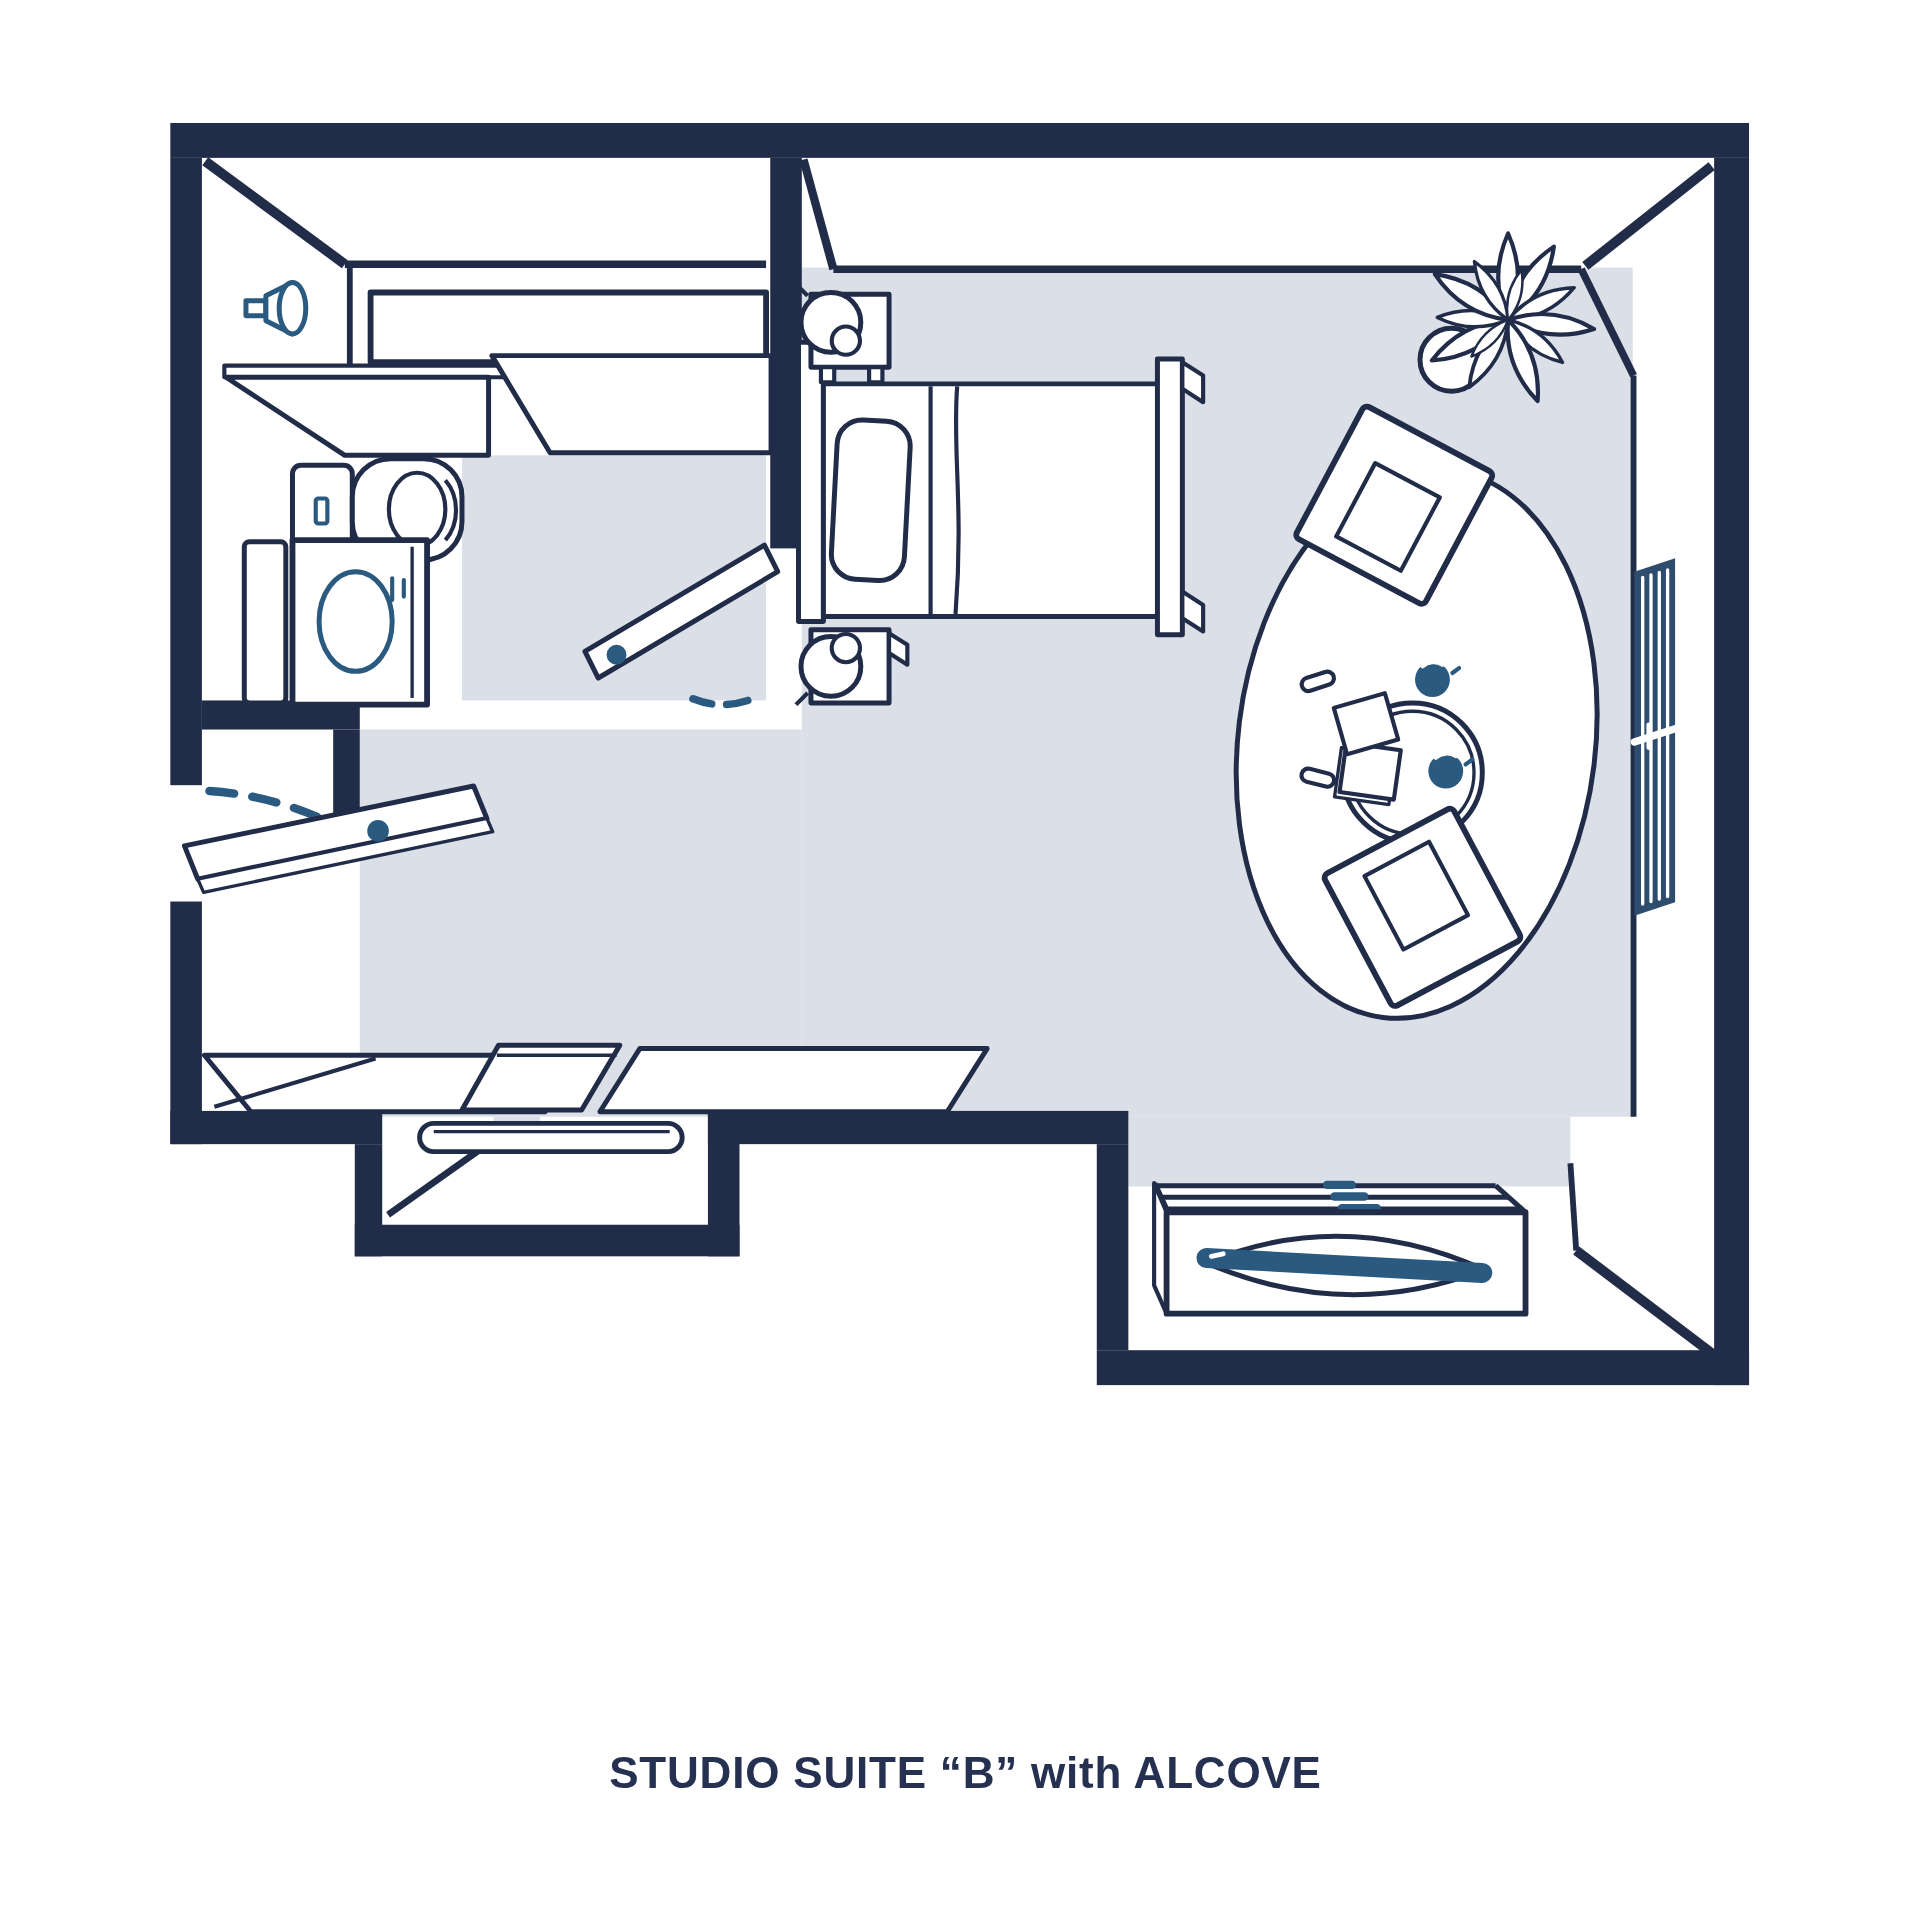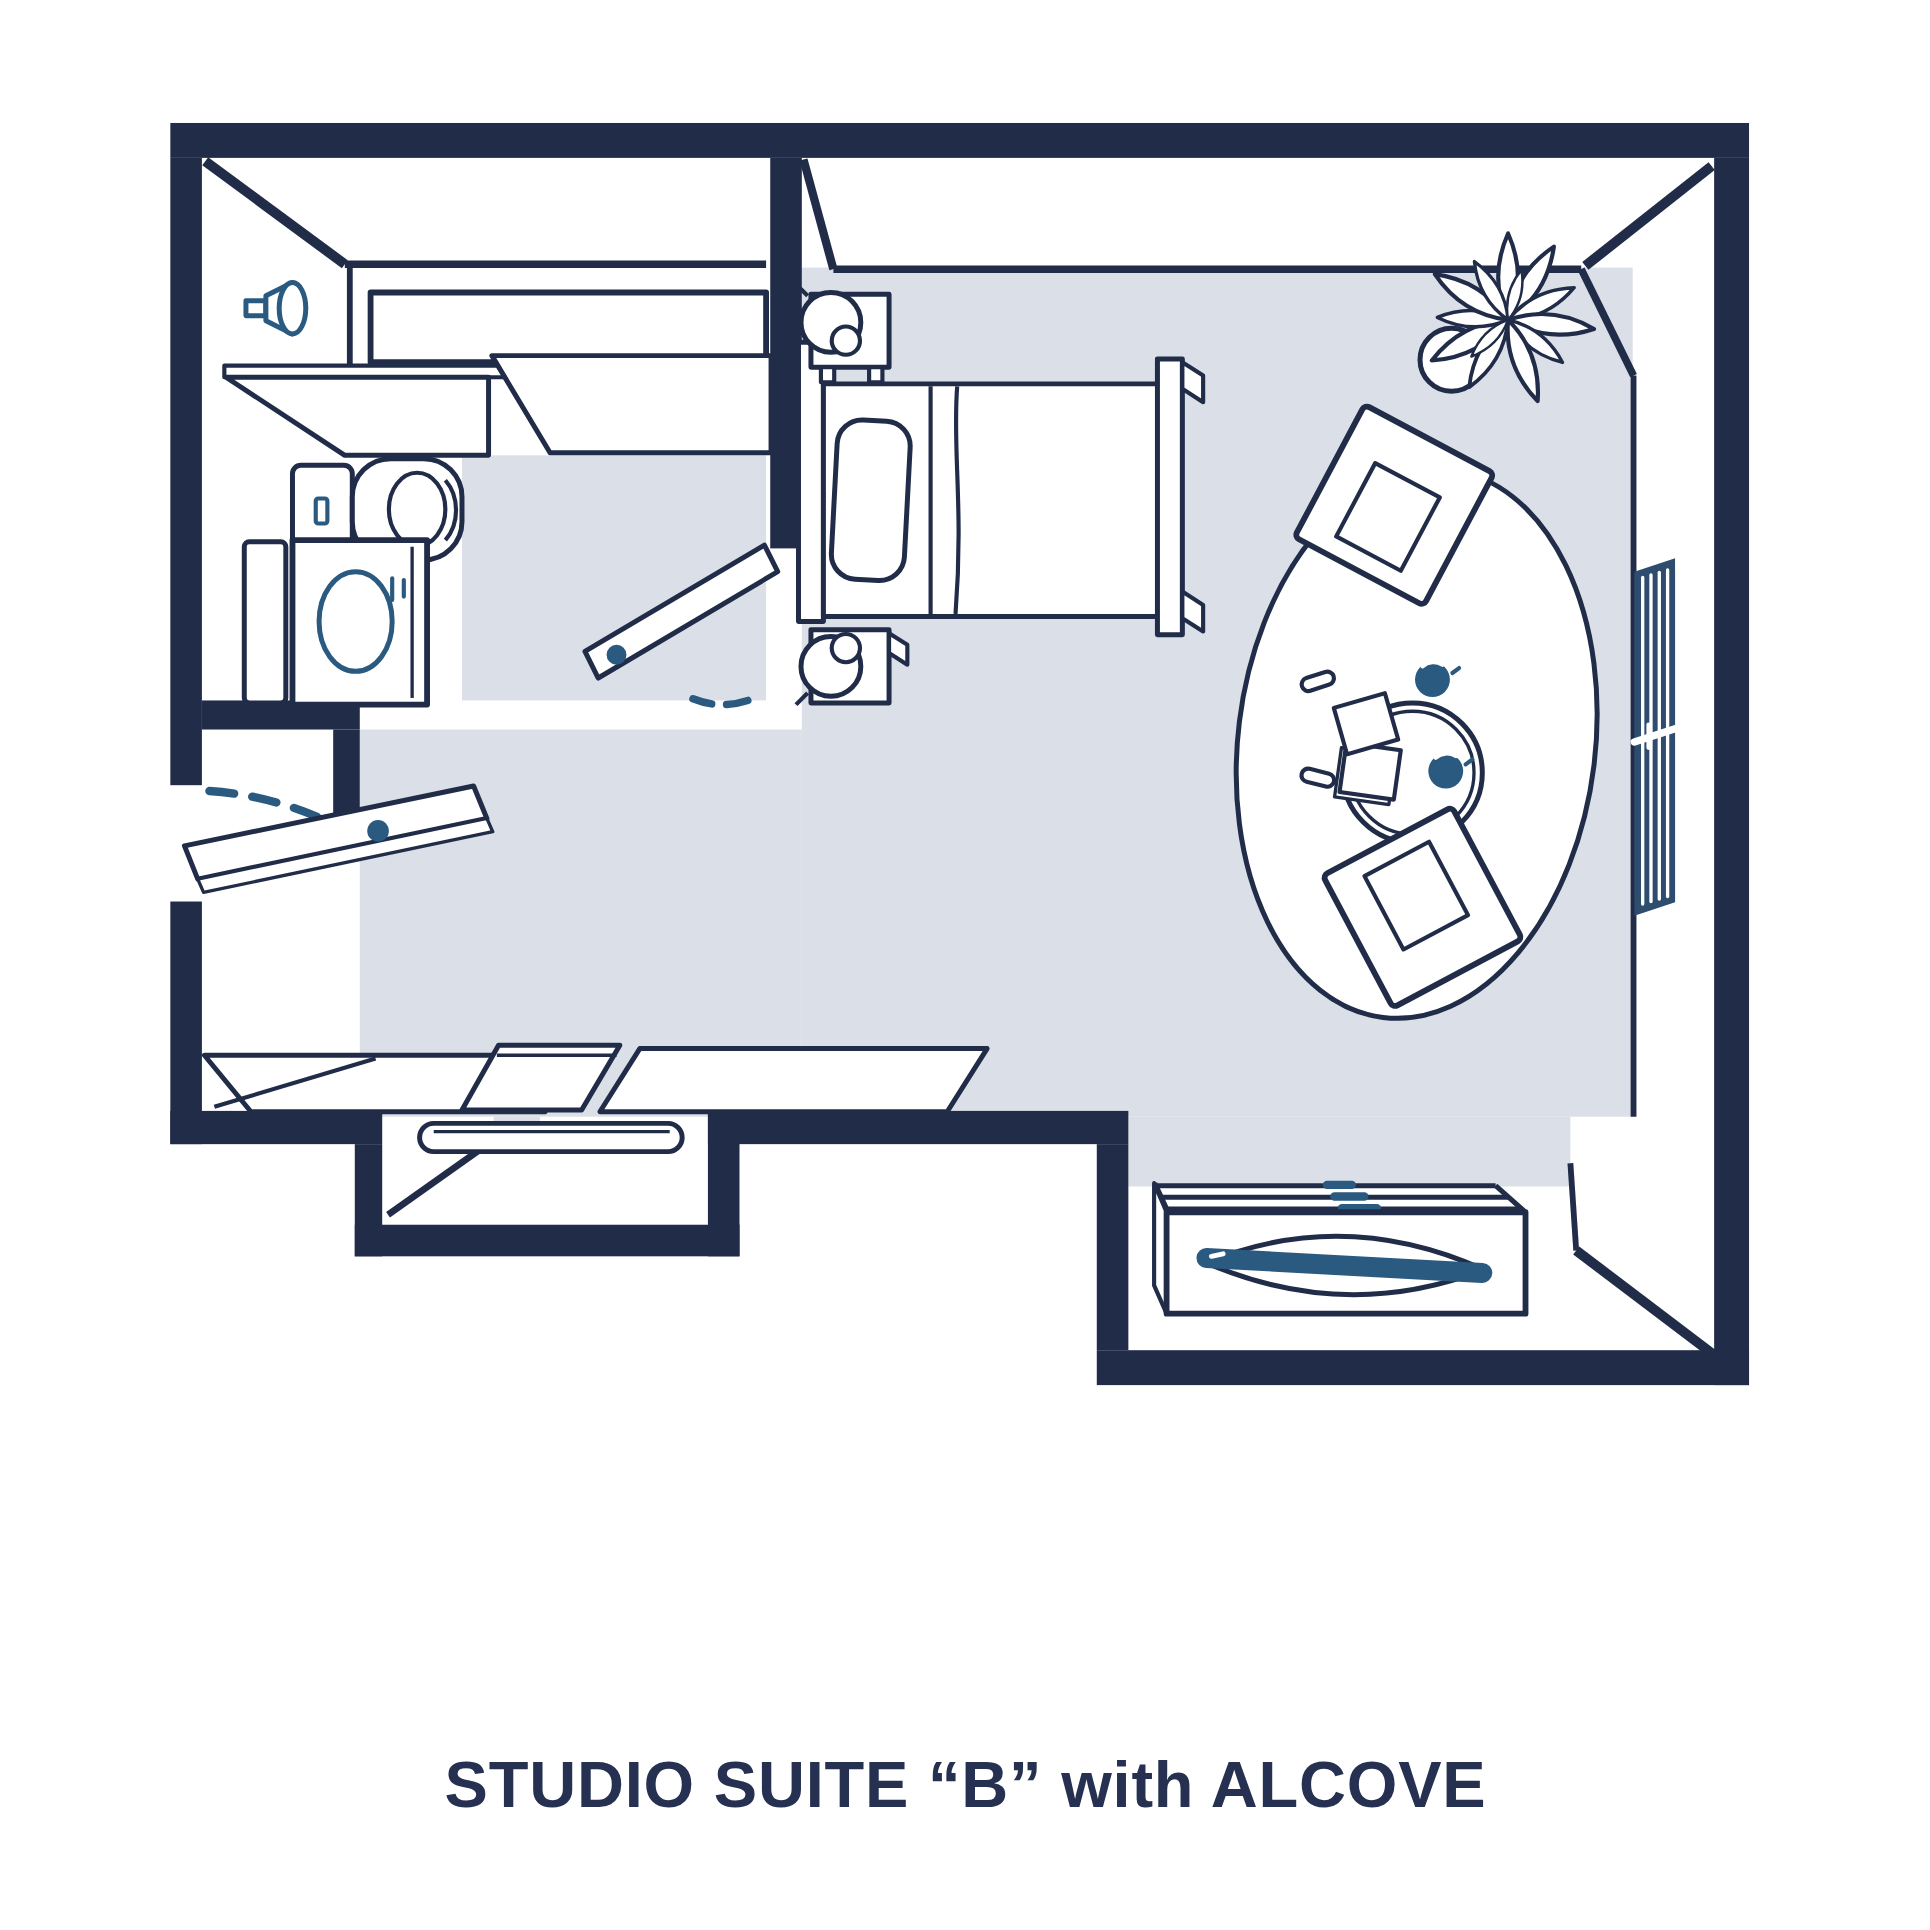--- a/index.html
+++ b/index.html
@@ -20,21 +20,21 @@
   .ln {fill:none;stroke:var(--navy);stroke-linecap:butt;}
   .wf {fill:#ffffff;stroke:var(--navy);stroke-linejoin:round;}
   .sf {fill:#ffffff;stroke:var(--steel);stroke-linejoin:round;}
   .sln{fill:none;stroke:var(--steel);stroke-linecap:round;}
   .sfill{fill:var(--steel);stroke:none;}
   .deep{fill:var(--steel-deep);stroke:none;}
   .fl {fill:var(--floor);stroke:none;}
   .wl {fill:none;stroke:#ffffff;stroke-linecap:round;}
   .caption{
     position:absolute;left:0;top:1749px;width:100%;
-    text-align:center;font-weight:700;font-size:65px;line-height:1.1;
+    text-align:center;font-weight:700;font-size:44px;line-height:1.1;
     color:var(--caption);letter-spacing:0.8px;
   }
 </style>
 </head>
 <body>
 
 <div class="stage">
 
 <svg class="plan-svg" viewBox="0 0 2324 2324" aria-label="floor plan">
 

